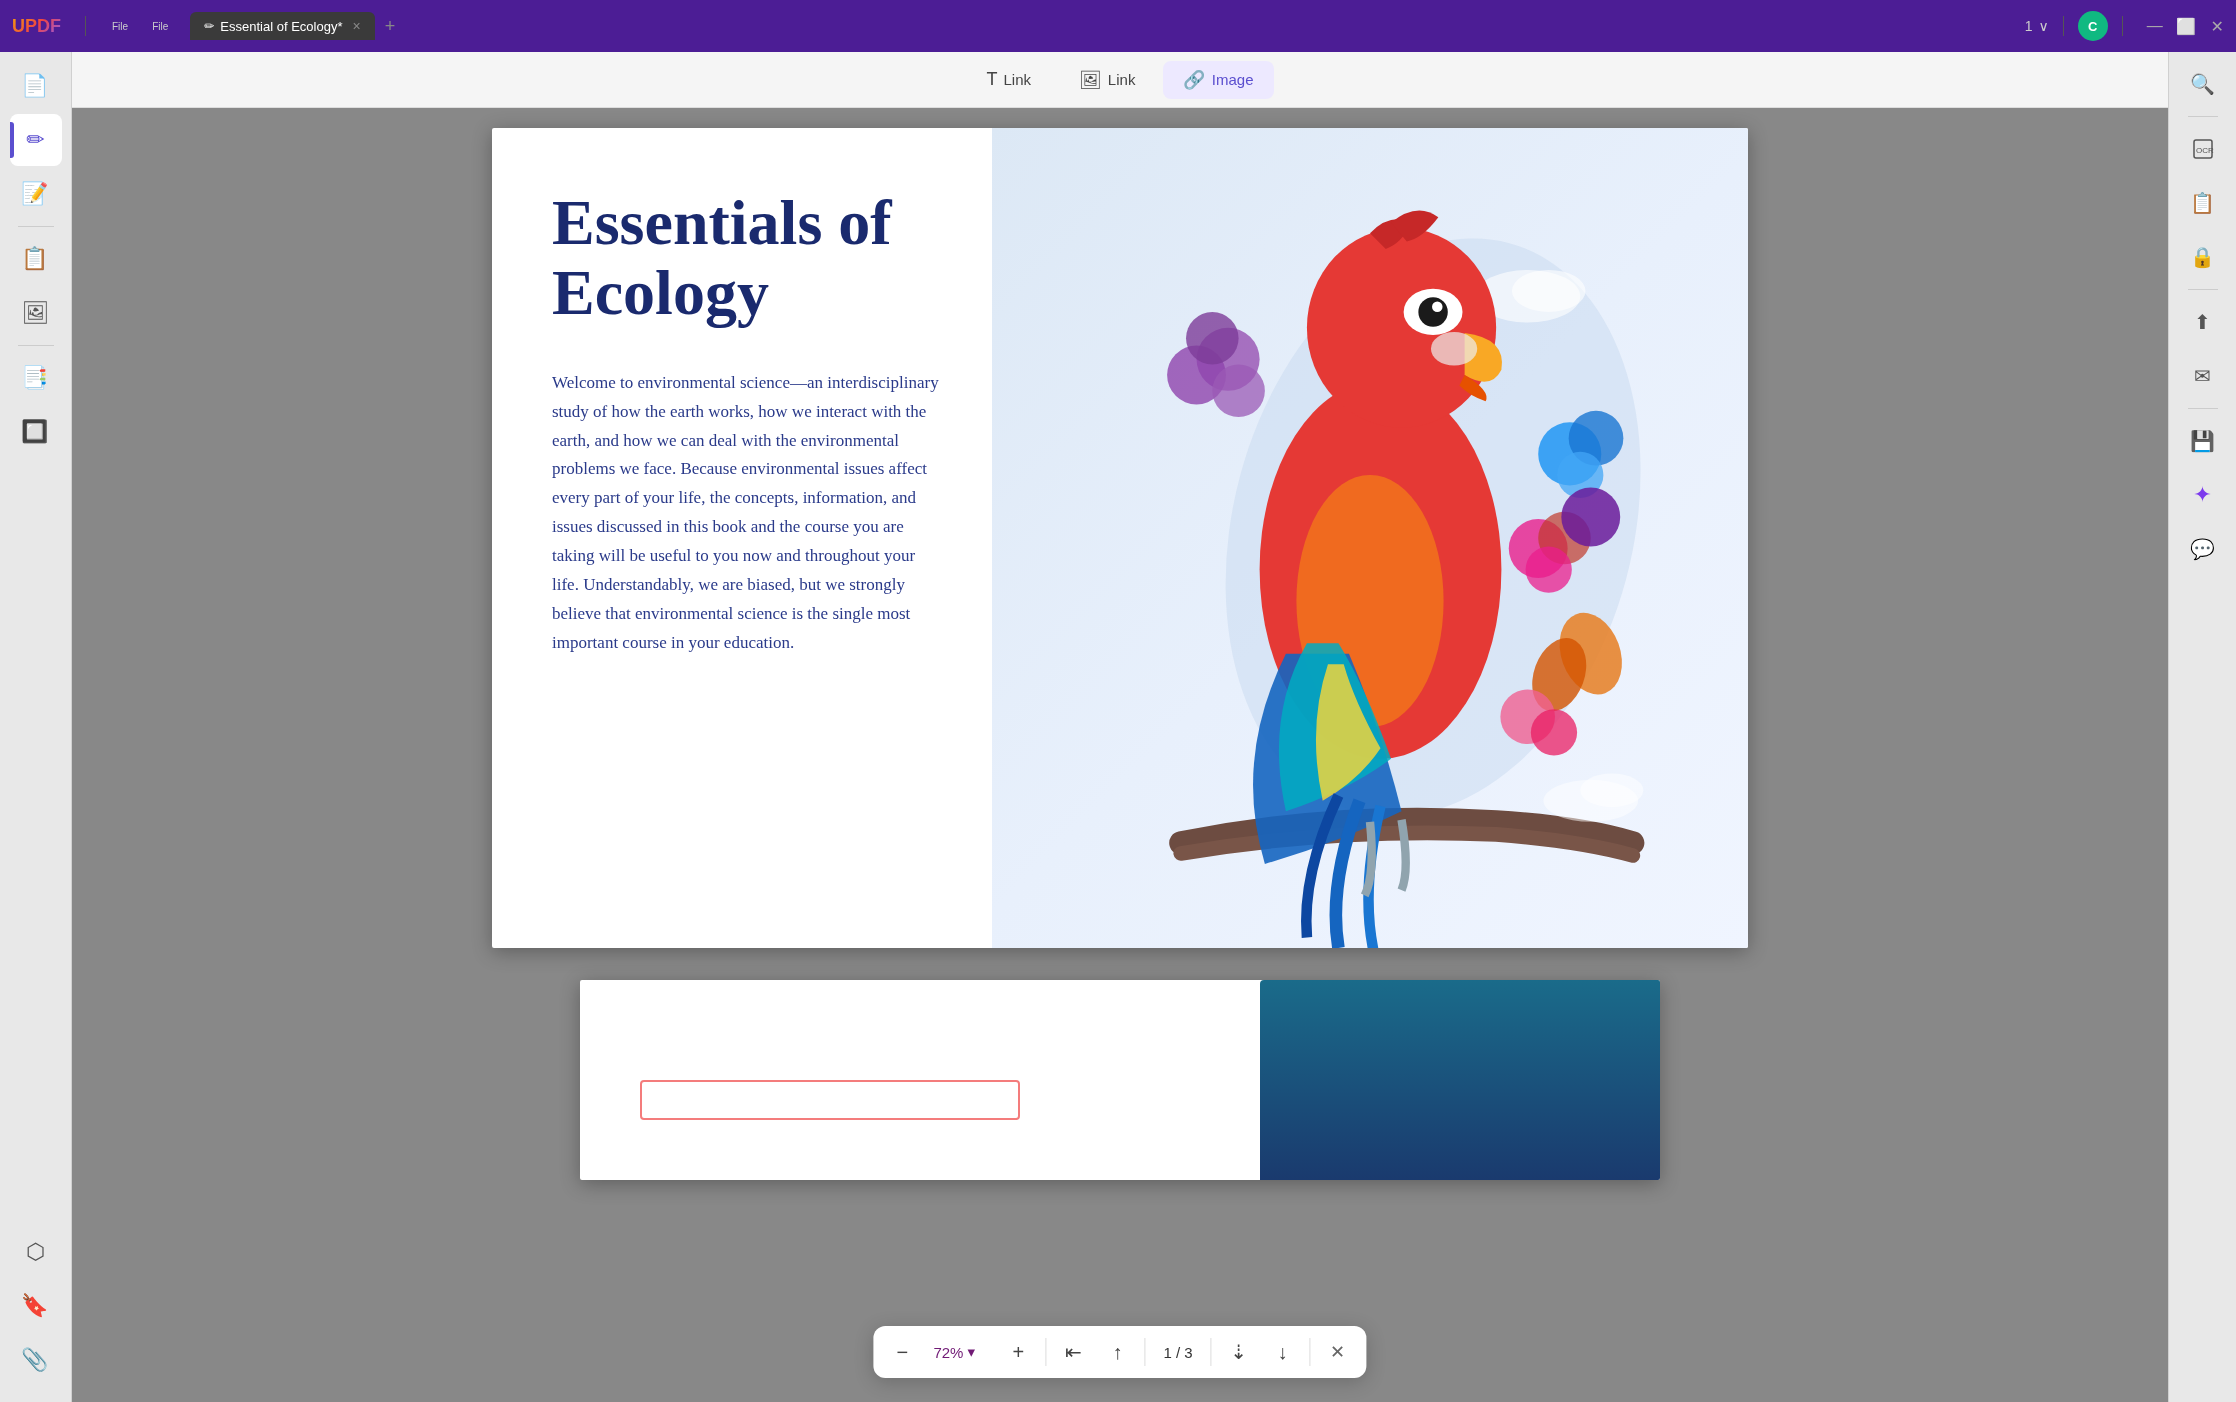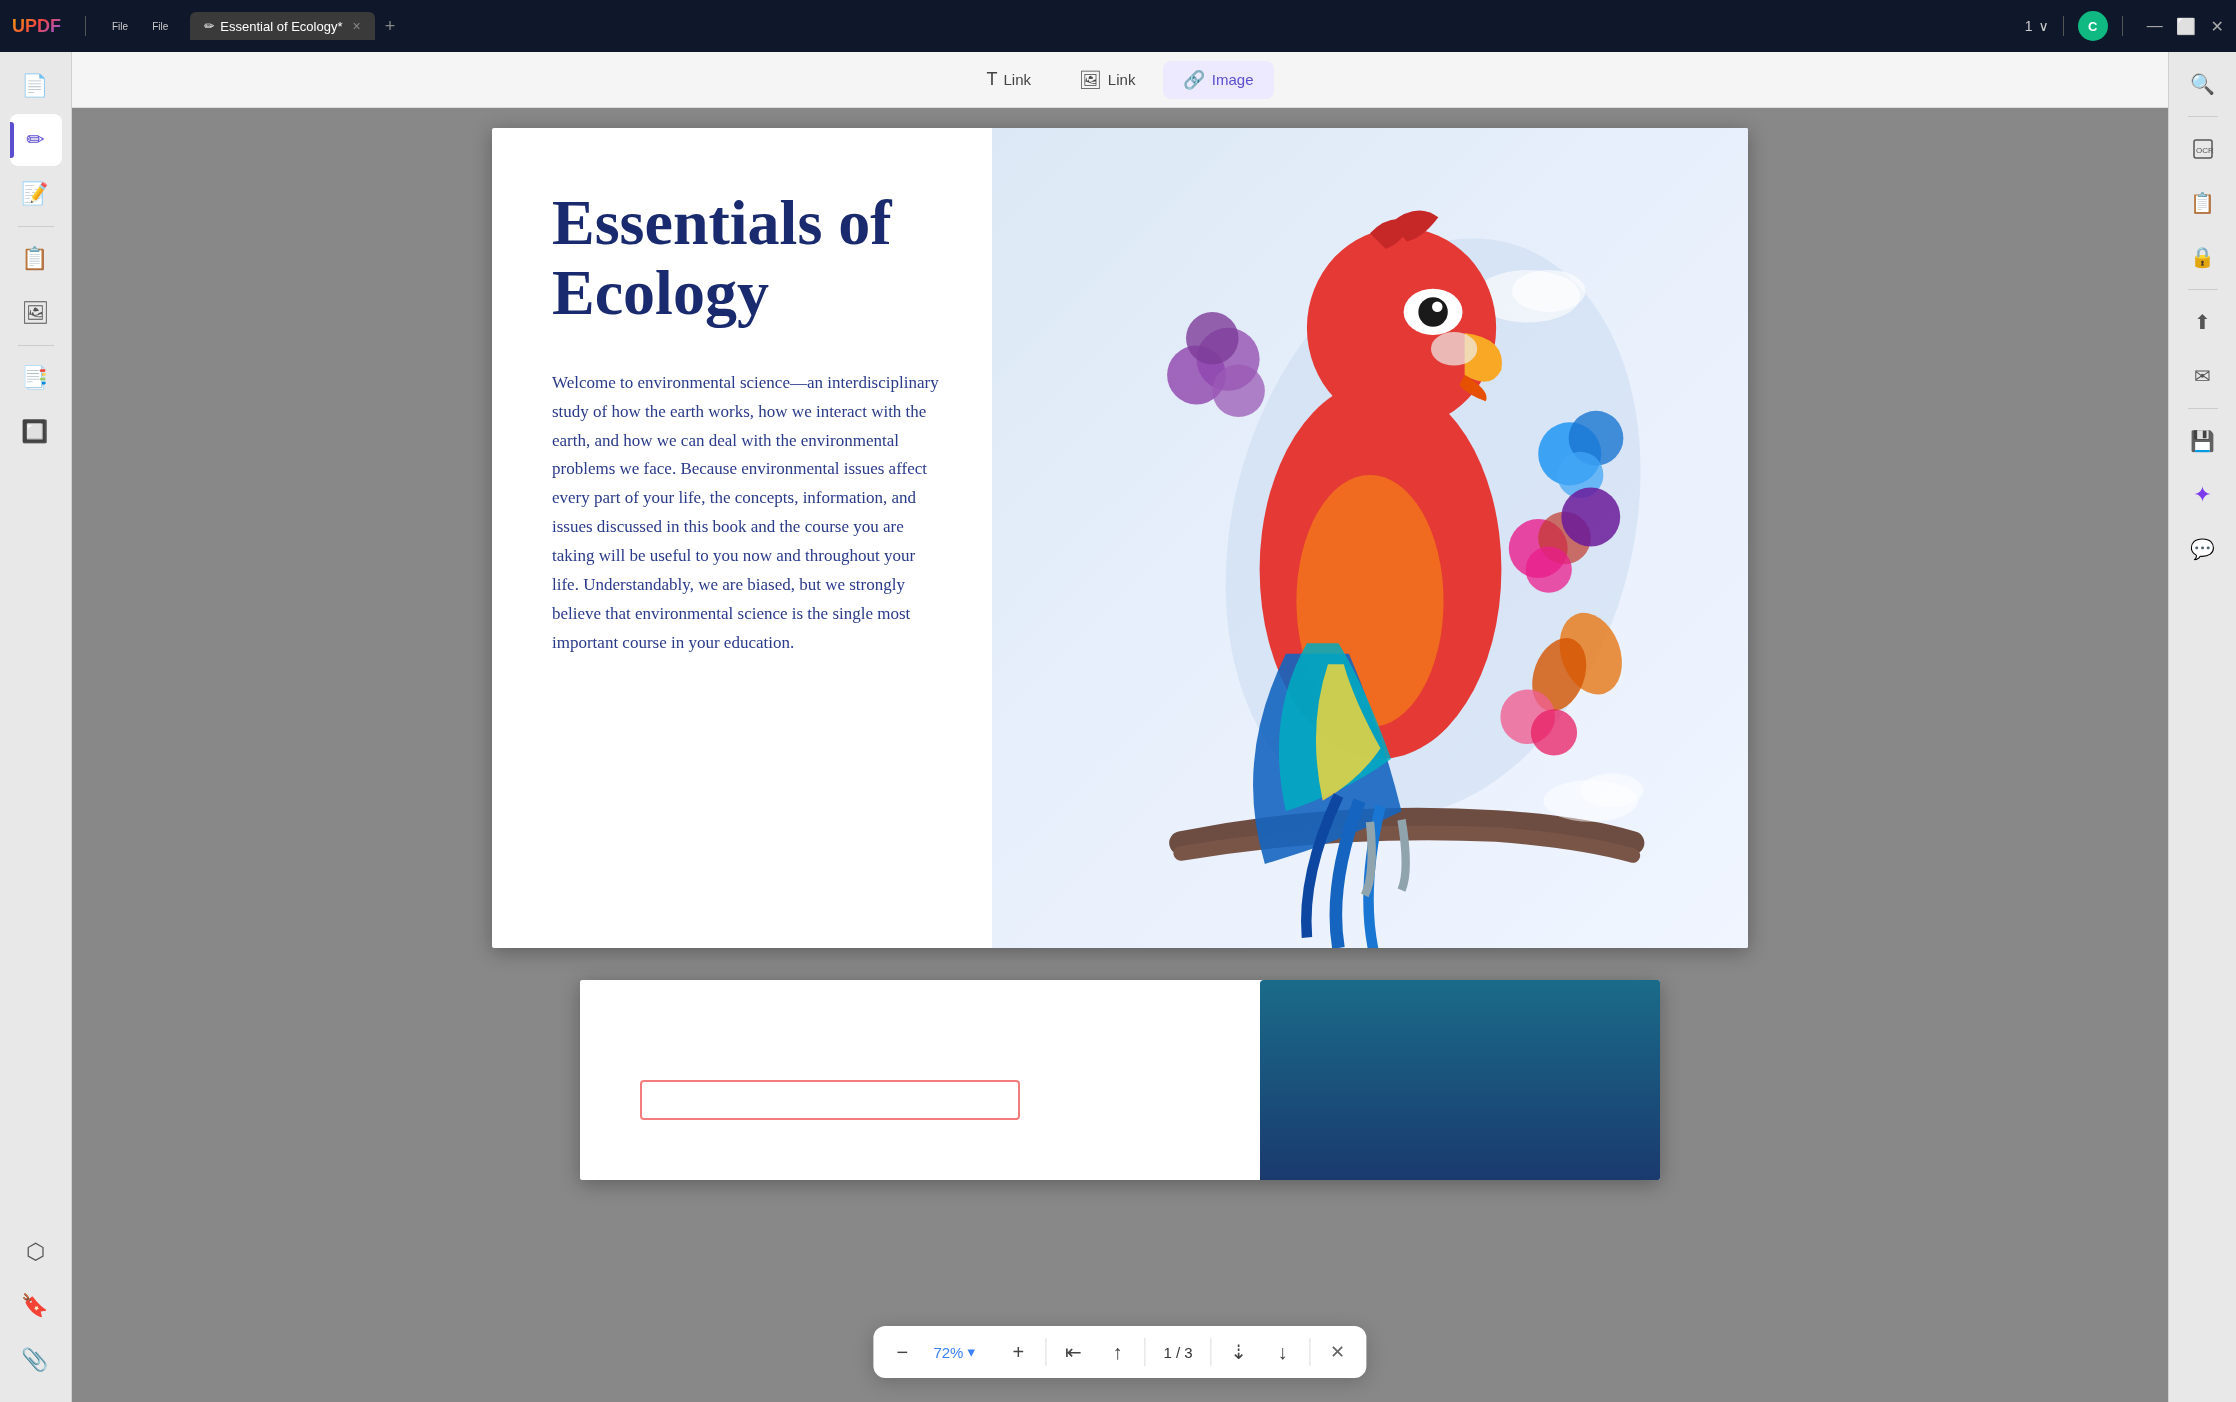--- a/index.html
+++ b/index.html
@@ -9,21 +9,21 @@
       background: #f0f0f0;
       font-family: -apple-system, BlinkMacSystemFont, 'Segoe UI', sans-serif;
       overflow: hidden;
       display: flex;
       flex-direction: column;
     }
 
     
     .titlebar {
       height: 52px;
-      background: #0f172a;
+      background: #4c1d95;
       display: flex;
       align-items: center;
       padding: 0 12px;
       gap: 12px;
       flex-shrink: 0;
     }
     .app-logo {
       display: flex;
       align-items: center;
       gap: 4px;
@@ -338,21 +338,21 @@
       background: transparent;
     }
     .bt-separator {
       width: 1px;
       height: 28px;
       background: #ddd;
       margin: 0 4px;
     }
     .bt-zoom {
       font-size: 15px;
-      color: #3b82f6;
+      color: #701a75;
       padding: 0 8px;
       min-width: 70px;
       text-align: center;
       display: flex;
       align-items: center;
       gap: 4px;
     }
     .bt-page {
       font-size: 15px;
       color: #333;

